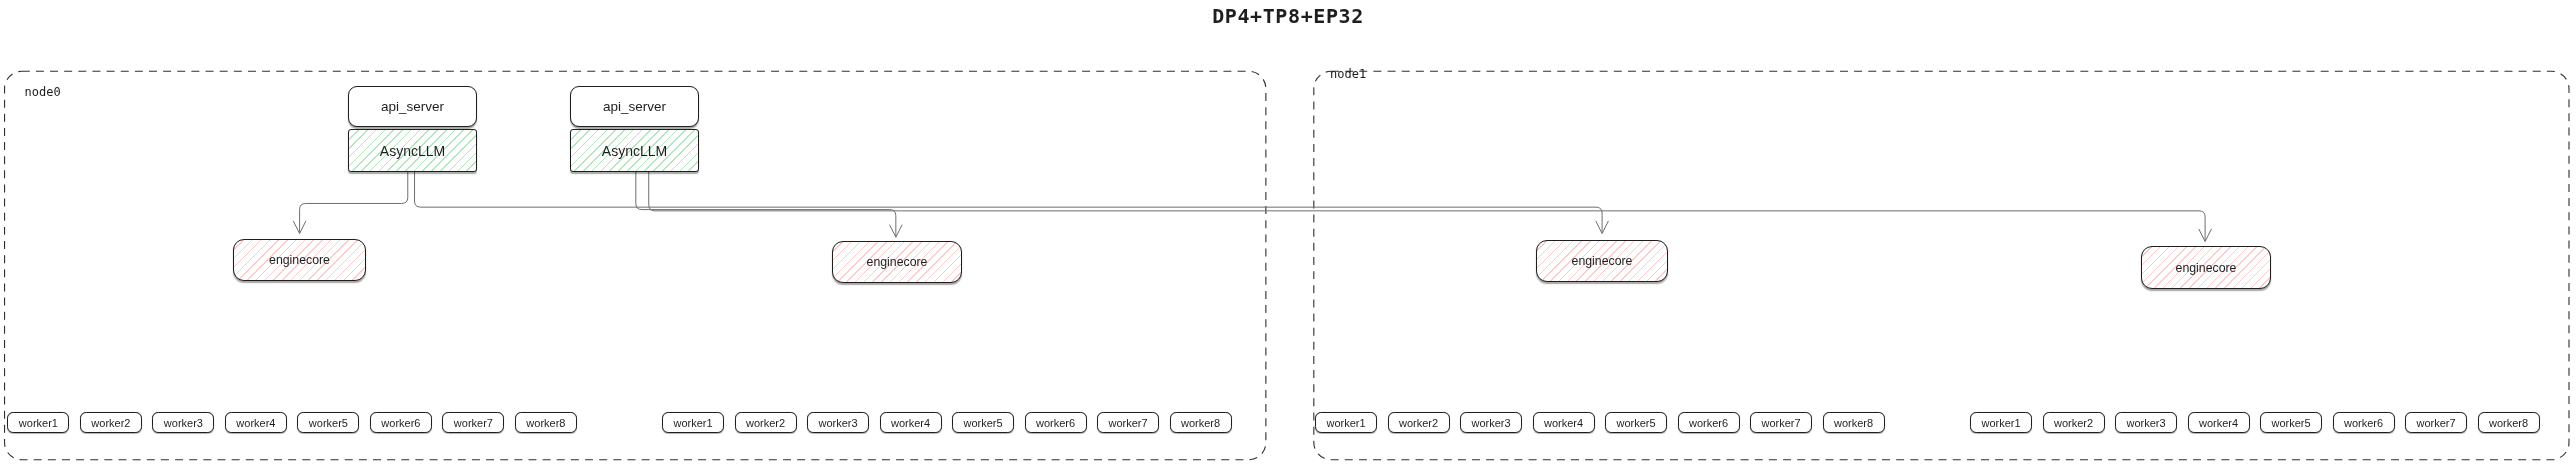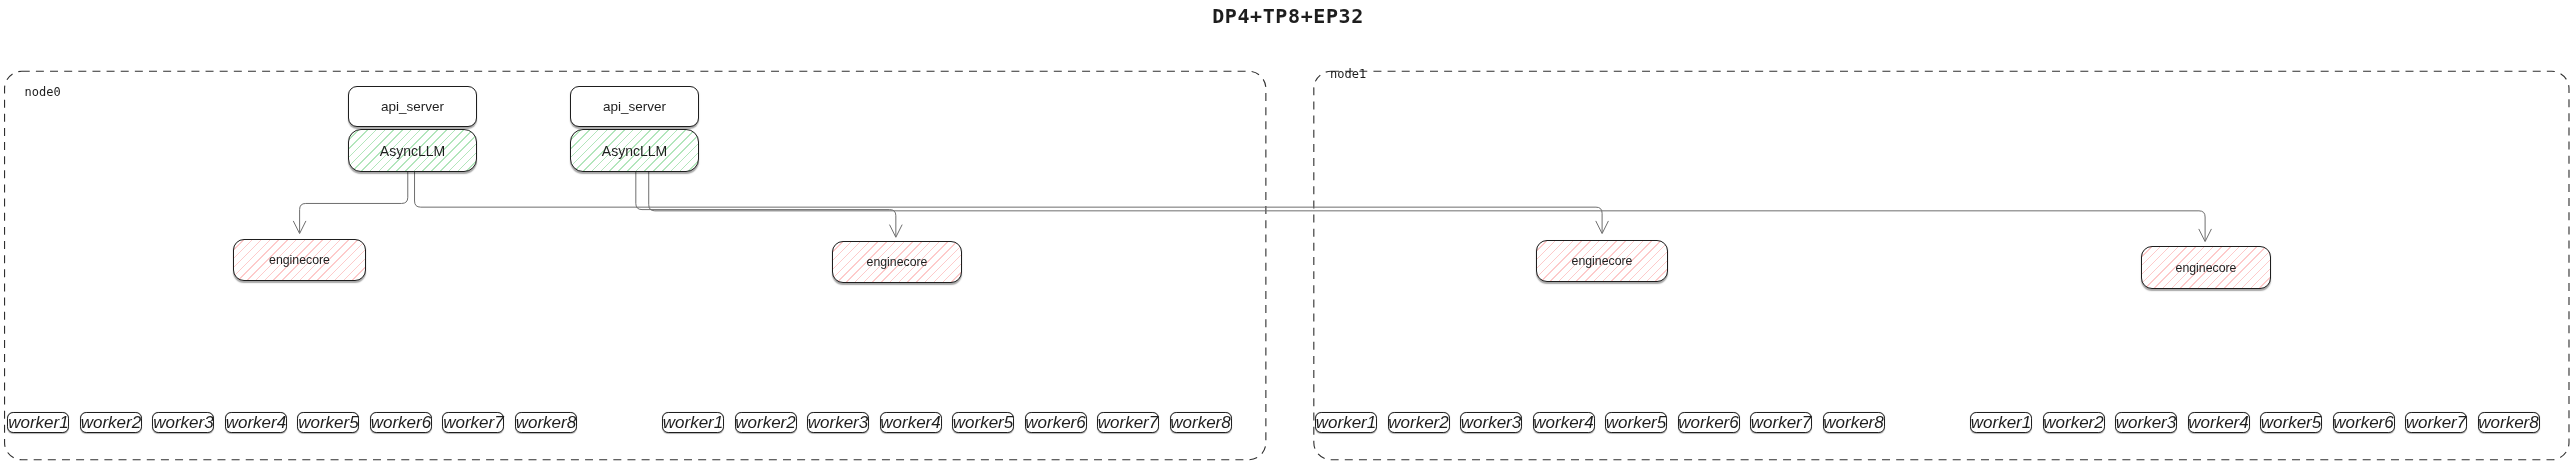--- a/index.html
+++ b/index.html
@@ -26,38 +26,38 @@
   }
   .box{
     position:absolute;z-index:2;box-sizing:border-box;
     border:1.2px solid #1e1e1e;background-color:#ffffff;
     display:flex;align-items:center;justify-content:center;
     box-shadow:0 1.2px 1.2px rgba(0,0,0,0.35);
     white-space:nowrap;
   }
   .pill{border-radius:9px;font-size:13.5px;}
   .async{
-    border-radius:13px;font-size:14px;
+    border-radius:3px;font-size:14px;
     background-image:repeating-linear-gradient(135deg,
       rgba(64,192,87,0.40) 0px, rgba(64,192,87,0.40) 1.1px,
       transparent 1.1px, transparent 6.2px);
   }
   .engine{
     border-radius:11px;font-size:12.3px;
     background-image:repeating-linear-gradient(135deg,
       rgba(250,82,82,0.30) 0px, rgba(250,82,82,0.30) 1px,
       transparent 1px, transparent 6.2px);
   }
   .wgroup{position:absolute;z-index:2;display:flex;gap:10.5px;}
   .worker{
     position:static;box-sizing:border-box;
     width:62px;height:21px;
     border:1.2px solid #1e1e1e;border-radius:6.2px;background:#ffffff;
     display:flex;align-items:center;justify-content:center;
-    font-size:17px;box-shadow:0 0.9px 0.9px rgba(0,0,0,0.3);font-style:italic;
+    font-size:11px;box-shadow:0 0.9px 0.9px rgba(0,0,0,0.3);
   }
 </style>
 </head>
 <body>
 
 <div class="canvas">
 
   <div class="title">DP4+TP8+EP32</div>
 
   <svg class="layer" width="2576" height="469" viewBox="0 0 4188 763">

